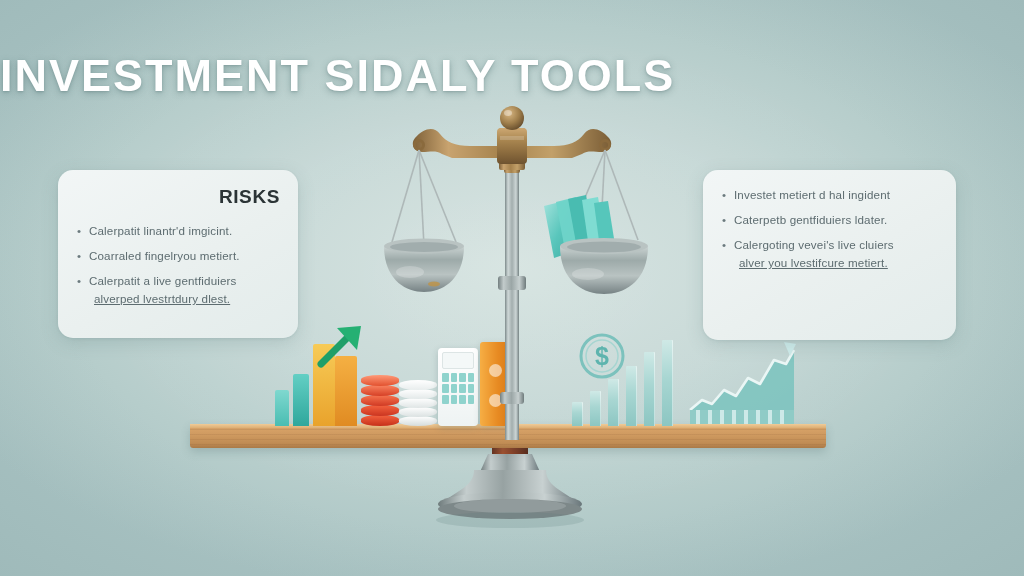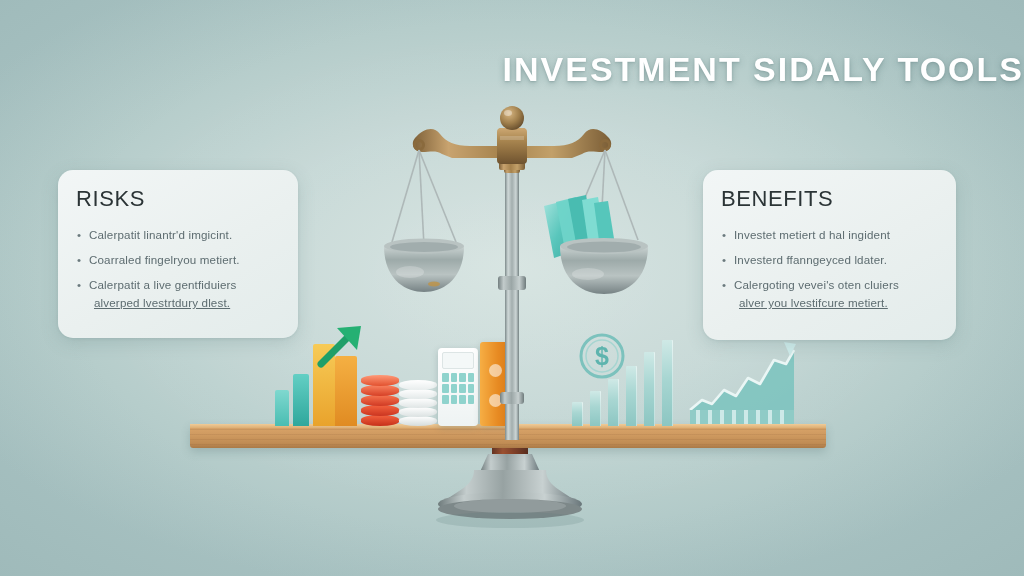--- a/index.html
+++ b/index.html
@@ -19,47 +19,47 @@
   #stage::after {
     content: "";
     position: absolute; inset: 0;
     background: radial-gradient(ellipse 78% 80% at 50% 48%, rgba(255,255,255,0.10) 0%, rgba(255,255,255,0) 55%, rgba(92,128,128,0.16) 100%);
     pointer-events: none;
   }
 
   
   #title {
     position: absolute;
-    left: 0; right: 0; top: 50px;
-    text-align: right;
+    left: 0; right: 16px; top: 50px;
+    text-align: left;
     color: #ffffff;
-    font-size: 34px;
+    font-size: 45px;
     font-weight: bold;
     letter-spacing: 2.0px;
     text-shadow: 0 2px 7px rgba(70,105,105,0.40), 0 1px 2px rgba(70,105,105,0.25);
     z-index: 30;
     white-space: nowrap;
   }
 
   
   .card {
     position: absolute;
     background: linear-gradient(150deg, #f2f6f6 0%, #eaf0ef 55%, #e3eceb 100%);
     border-radius: 15px;
     box-shadow: 0 5px 18px rgba(80,115,115,0.20), 0 1px 3px rgba(80,115,115,0.12);
     z-index: 25;
     padding: 16px 18px 14px 18px;
   }
   #card-risks    { left: 58px;  top: 170px; width: 240px; height: 168px; }
   #card-benefits { left: 703px; top: 170px; width: 253px; height: 170px; }
 
   .card-title {
-    text-align: left;
-    font-size: 22px;
-    font-weight: normal;
+    text-align: right;
+    font-size: 19px;
+    font-weight: bold;
     color: #2b3436;
     letter-spacing: 0.6px;
     margin-bottom: 14px;
   }
   .bullets { list-style: none; }
   .bullets li {
     position: relative;
     font-size: 11.6px;
     line-height: 18px;
     color: #5d6c70;
@@ -363,31 +363,30 @@
       </li>
       <li>
         <span class="dot">•</span>
         <span>Calerpatit a live gentfiduiers</span>
         <span class="cont">alverped lvestrtdury dlest.</span>
       </li>
     </ul>
   </div>
 
   <div class="card" id="card-benefits">
-    <div class="card-title">BENEFITS</div>
     <ul class="bullets">
       <li>
         <span class="dot">•</span>
         <span>Investet metiert d hal ingident</span>
       </li>
       <li>
         <span class="dot">•</span>
-        <span>Investerd ffanngeyced ldater.</span>
-      </li>
-      <li>
-        <span class="dot">•</span>
-        <span>Calergoting vevei's oten cluiers</span>
+        <span>Caterpetb gentfiduiers ldater.</span>
+      </li>
+      <li>
+        <span class="dot">•</span>
+        <span>Calergoting vevei's live cluiers</span>
         <span class="cont">alver you lvestifcure metiert.</span>
       </li>
     </ul>
   </div>
 
 </div>
 
 </body></html>

